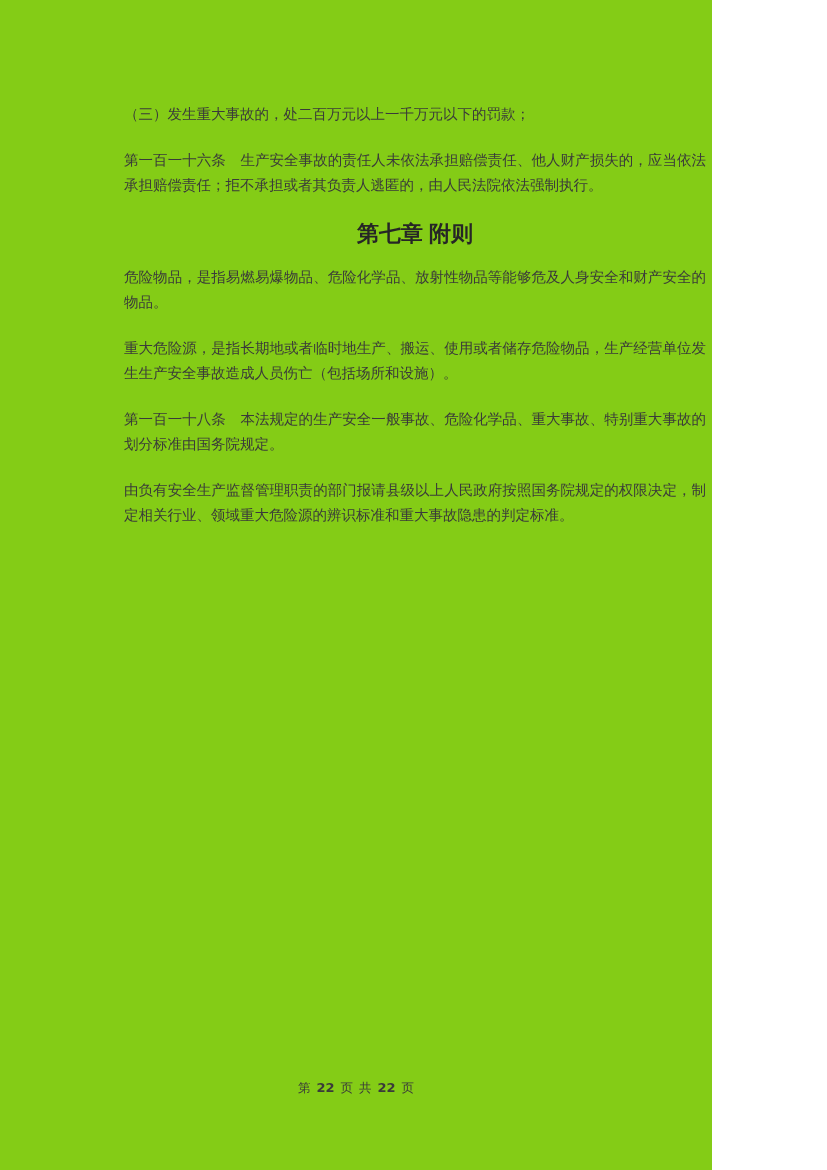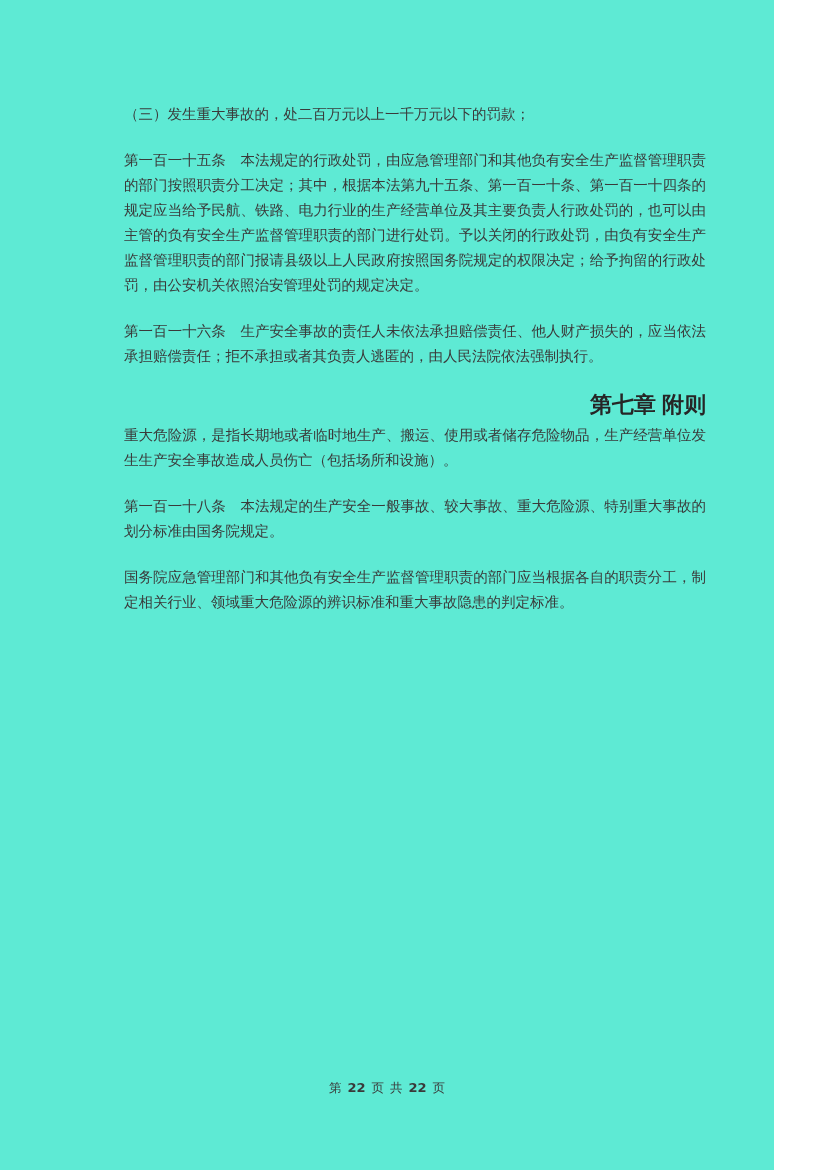--- a/index.html
+++ b/index.html
@@ -9,45 +9,45 @@
   }
   body {
     width: 827px;
     height: 1170px;
     position: relative;
     overflow: hidden;
     font-family: "Liberation Serif", "DejaVu Serif", serif;
     color: #3a3a3a;
   }
   .page {
-    width: 774px;
+    width: 712px;
     height: 1170px;
-    background: #5eead4;
+    background: #84cc16;
     position: relative;
   }
   .content {
     width: 582px;
     margin-left: 124px;
     padding-top: 102px;
   }
   .content p {
     font-size: 14.5px;
     line-height: 25px;
     margin: 0 0 21px 0;
     text-align: justify;
     color: #3a3a3a;
   }
   .chapter-heading {
     font-family: "Liberation Sans", "DejaVu Sans", sans-serif;
     font-weight: 700;
     font-size: 22px;
     line-height: 30px;
     color: #262626;
-    text-align: right;
-    margin: 15px 0 3px 0;
+    text-align: center;
+    margin: 15px 0 16px 0;
   }
   .footer {
     position: absolute;
     top: 1080px;
     left: 0;
     right: 0;
     display: flex;
     justify-content: center;
     align-items: baseline;
     gap: 6px;
@@ -59,28 +59,28 @@
     font-weight: 700;
     font-size: 13px;
   }
 </style>
 </head>
 <body>
 
 <div class="page">
   <div class="content">
     <p>（三）发生重大事故的，处二百万元以上一千万元以下的罚款；</p>
-    <p>第一百一十五条　本法规定的行政处罚，由应急管理部门和其他负有安全生产监督管理职责的部门按照职责分工决定；其中，根据本法第九十五条、第一百一十条、第一百一十四条的规定应当给予民航、铁路、电力行业的生产经营单位及其主要负责人行政处罚的，也可以由主管的负有安全生产监督管理职责的部门进行处罚。予以关闭的行政处罚，由负有安全生产监督管理职责的部门报请县级以上人民政府按照国务院规定的权限决定；给予拘留的行政处罚，由公安机关依照治安管理处罚的规定决定。</p>
     <p>第一百一十六条　生产安全事故的责任人未依法承担赔偿责任、他人财产损失的，应当依法承担赔偿责任；拒不承担或者其负责人逃匿的，由人民法院依法强制执行。</p>
 
     <h1 class="chapter-heading">第七章 附则</h1>
 
+    <p>危险物品，是指易燃易爆物品、危险化学品、放射性物品等能够危及人身安全和财产安全的物品。</p>
     <p>重大危险源，是指长期地或者临时地生产、搬运、使用或者储存危险物品，生产经营单位发生生产安全事故造成人员伤亡（包括场所和设施）。</p>
-    <p>第一百一十八条　本法规定的生产安全一般事故、较大事故、重大危险源、特别重大事故的划分标准由国务院规定。</p>
-    <p>国务院应急管理部门和其他负有安全生产监督管理职责的部门应当根据各自的职责分工，制定相关行业、领域重大危险源的辨识标准和重大事故隐患的判定标准。</p>
+    <p>第一百一十八条　本法规定的生产安全一般事故、危险化学品、重大事故、特别重大事故的划分标准由国务院规定。</p>
+    <p>由负有安全生产监督管理职责的部门报请县级以上人民政府按照国务院规定的权限决定，制定相关行业、领域重大危险源的辨识标准和重大事故隐患的判定标准。</p>
   </div>
 
   <div class="footer">
     <span>第</span>
     <span class="num">22</span>
     <span>页</span>
     <span>共</span>
     <span class="num">22</span>
     <span>页</span>
   </div>

